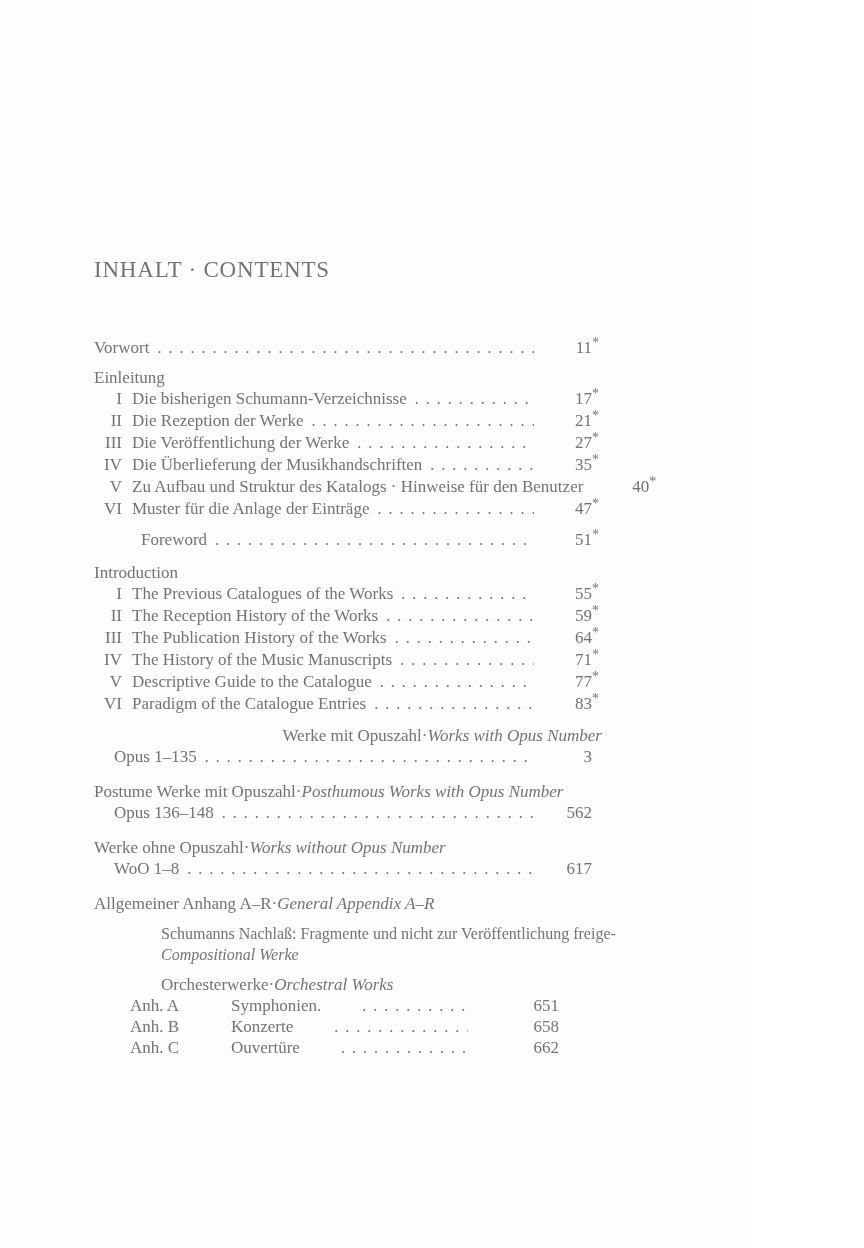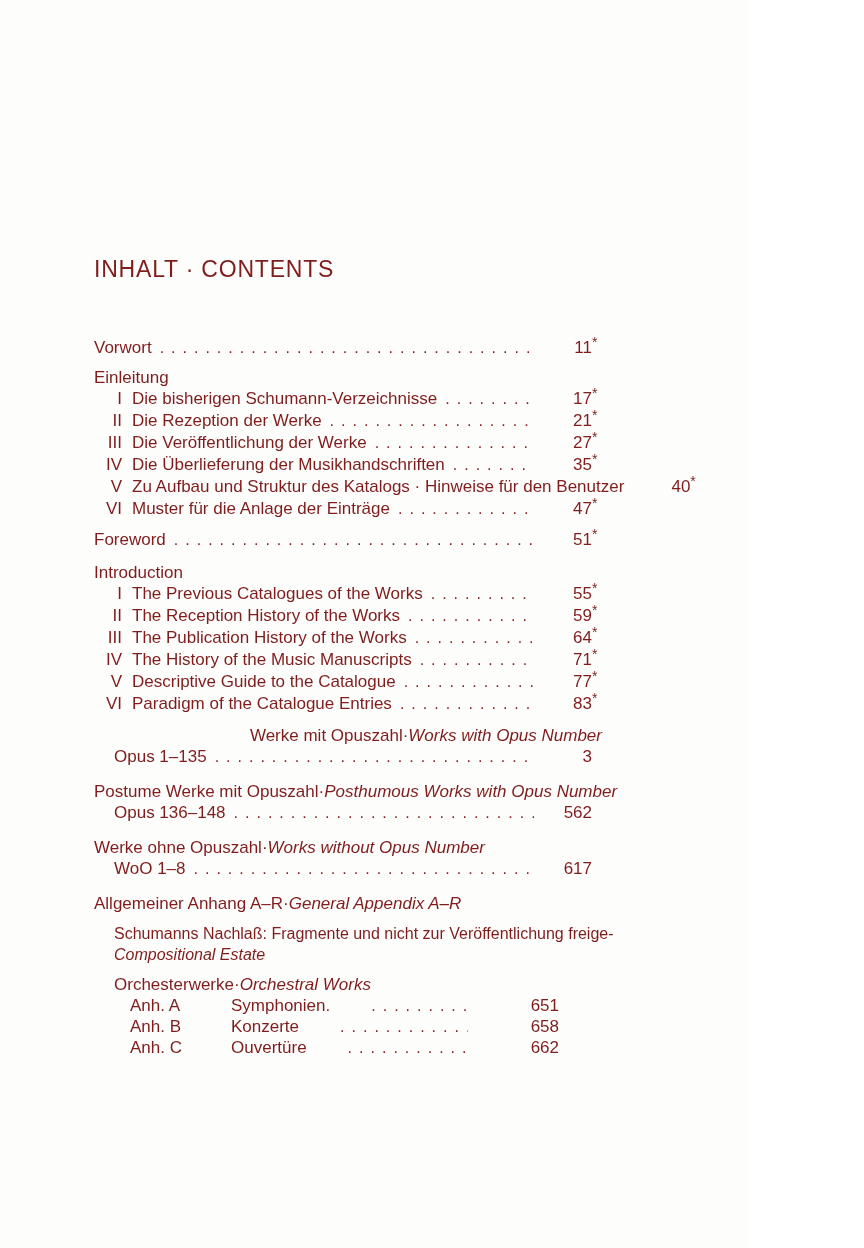--- a/index.html
+++ b/index.html
@@ -5,22 +5,22 @@
   html, body {
     margin: 0;
     padding: 0;
     background: #ffffff;
   }
   .page {
     position: relative;
     width: 748px;
     height: 1248px;
     background: #fdfdfc;
-    color: #7f1d1d;
-    font-family: Liberation Sans, sans-serif;
+    color: #737373;
+    font-family: Liberation Serif, serif;
     box-sizing: border-box;
     padding: 258px 146px 0 94px;
     overflow: hidden;
   }
   .title {
     font-size: 23px;
     font-weight: normal;
     letter-spacing: 0.8px;
     line-height: 1;
     margin: 0 0 56px 0;
@@ -67,21 +67,21 @@
   .indent1 { padding-left: 20px; }
   .anh { padding-left: 36px; gap: 33px; }
   .anh-num { flex: none; width: 68px; white-space: nowrap; }
   .note {
     padding-left: 20px;
     font-size: 16px;
     line-height: 21px;
   }
   .note .line { white-space: nowrap; }
   .mt8  { margin-top: 8px; }
-  .mt9  { margin-top: 9px; }
+  .mt9  { margin-top: 9px; margin-left: 47px; }
   .mt10 { margin-top: 10px; justify-content: flex-end; }
   .mt11 { margin-top: 11px; }
   .mt14 { margin-top: 14px; }
 </style>
 </head>
 <body>
 
 <div class="page">
 
   <h1 class="title">INHALT · CONTENTS</h1>
@@ -231,21 +231,21 @@
   </div>
 
   <div class="row mt14">
     <span class="label">Allgemeiner Anhang A–R</span>
       <span class="label"> · </span>
       <span class="label it">General Appendix A–R</span>
   </div>
 
   <div class="note mt9">
     <div class="line">Schumanns Nachlaß: Fragmente und nicht zur Veröffentlichung freige-</div>
-    <div class="line it">Compositional Estate</div>
+    <div class="line it">Compositional Werke</div>
   </div>
 
   <div class="row indent1 mt9">
     <span class="label">Orchesterwerke</span>
       <span class="label"> · </span>
       <span class="label it">Orchestral Works</span>
   </div>
 
   <div class="row anh">
     <span class="anh-num">Anh. A</span>

